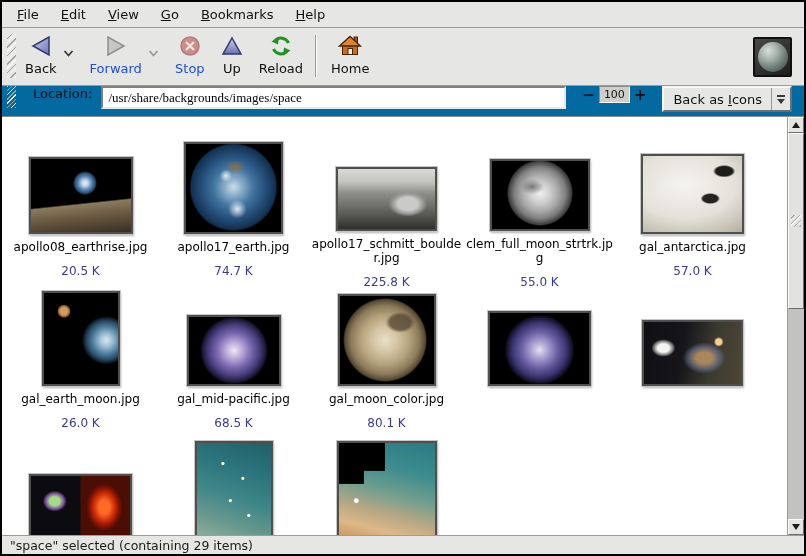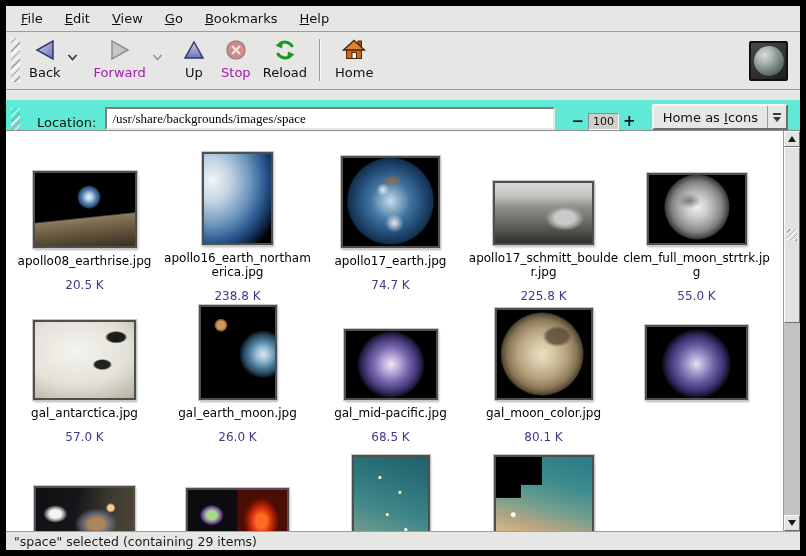--- a/index.html
+++ b/index.html
@@ -1,21 +1,21 @@
 <!DOCTYPE html>
 <html><head>
 <meta charset="utf-8">
 <style>
   * { box-sizing: border-box; margin: 0; padding: 0; }
   html,body { width:806px; height:556px; }
   body { font-family:"DejaVu Sans","Liberation Sans",sans-serif; background:#808080; }
 
   .window{
     width:806px; height:556px;
-    border:6px solid #000000;
+    border:2px solid #000000;
     background:#e6e6e4;
     display:flex; flex-direction:column;
     overflow:hidden;
   }
 
   
   .menubar{
     height:26px; display:flex; align-items:center;
     padding:0 4px; border-bottom:1px solid #9c9c9a; background:#e6e6e4;
   }
@@ -27,39 +27,39 @@
     height:58px; display:flex; align-items:flex-start;
     padding:4px 4px 0 4px; border-bottom:1px solid #9c9c9a; background:#e6e6e4;
   }
   .handle{
     width:9px; height:44px; margin:2px 3px 0 1px;
     background:repeating-linear-gradient(135deg, #fdfdfd 0 1px, rgba(0,0,0,0) 1px 3px, #a0a09e 3px 4px, rgba(0,0,0,0) 4px 6px);
   }
   .tbtn{ display:flex; flex-direction:column; align-items:center; padding:2px 6px 0 6px; min-width:42px; }
   .tbtn svg{ display:block; }
   .tlabel{ font-size:13px; color:#111; margin-top:3px; white-space:nowrap;text-align:center; }
-  .tbtn.disabled .tlabel{ color:#a21caf; }
+  .tbtn.disabled .tlabel{ color:#1d4ed8; }
   .tchev{ height:26px; display:flex; align-items:center; margin:6px 10px 0 0; }
   .tsep{ width:0; height:42px; margin:3px 8px 0 6px; border-left:1px solid #9a9a98; border-right:1px solid #fbfbfb; }
   .tspacer{ flex:1; }
   .throbber{
     width:39px; height:40px; margin:5px 8px 0 0;
     background:linear-gradient(145deg,#4a4a4a,#1d1d1d);
     border:2px solid #101010; border-radius:2px;
     display:flex; align-items:center; justify-content:center;
   }
   .sphere{
     width:30px; height:30px; border-radius:50%;
     background:radial-gradient(circle at 35% 30%, #d8dfda 0%, #aab6b0 28%, #70807a 58%, #48544e 84%, #2e3834 100%);
   }
 
   
   .locbar{
-    height:31px; display:flex; align-items:flex-end;
-    padding:0 6px 0 4px; border-bottom:1px solid #8c8c8a; background:#5eead4;margin-top:10px;
+    height:31px; display:flex; align-items:flex-start;
+    padding:0 6px 0 4px; border-bottom:1px solid #8c8c8a; background:#0369a1;
   }
   .locbar .handle{ height:22px; margin-top:0; }
   .loclabel{ font-size:13px; color:#111; margin:0 9px 0 14px; white-space:nowrap; }
   .locinput{
     flex:1; height:23px; font-family:Liberation Serif, serif;
     font-size:13px; color:#000; padding:2px 5px; background:#fff;
     border:2px solid; border-color:#7e7e7c #e8e8e6 #e8e8e6 #7e7e7c; outline:none;
   }
   .zoomout,.zoomin{ font-size:15px; font-weight:bold; color:#111; padding:0 4px; cursor:default; }
   .zoomout{ margin-left:12px; }
@@ -239,45 +239,45 @@
           </svg>
       </span>
       <span class="tlabel">Forward</span>
     </div>
     <div class="tchev">
       <span><svg width="11" height="7" viewBox="0 0 11 7">
             <polyline points="1.5,1 5.5,5.5 9.5,1" fill="none" stroke="#9a9a98" stroke-width="1.8"></polyline>
           </svg></span>
     </div>
 
+    <div class="tbtn disabled">
+      <span>
+        <svg width="24" height="24" viewBox="0 0 24 24" opacity="0.6">
+            <circle cx="12" cy="12" r="9" fill="#c05050" stroke="#8a3a3a" stroke-width="1.5"></circle>
+            <path d="M8 8 L16 16 M16 8 L8 16" stroke="#f2e4e4" stroke-width="2.4"></path>
+          </svg>
+      </span>
+      <span class="tlabel">Stop</span>
+    </div>
+
     <div class="tbtn">
       <span>
         <svg width="24" height="24" viewBox="0 0 24 24">
             <defs>
               <linearGradient id="gup" x1="0" y1="0" x2="0" y2="1">
                 <stop offset="0" stop-color="#cdd2ea"></stop>
                 <stop offset="1" stop-color="#6a72b4"></stop>
               </linearGradient>
             </defs>
             <polygon points="12,4 21,20 3,20" fill="url(#gup)" stroke="#32386e" stroke-width="1.5"></polygon>
           </svg>
       </span>
       <span class="tlabel">Up</span>
     </div>
 
-    <div class="tbtn disabled">
-      <span>
-        <svg width="24" height="24" viewBox="0 0 24 24" opacity="0.6">
-            <circle cx="12" cy="12" r="9" fill="#c05050" stroke="#8a3a3a" stroke-width="1.5"></circle>
-            <path d="M8 8 L16 16 M16 8 L8 16" stroke="#f2e4e4" stroke-width="2.4"></path>
-          </svg>
-      </span>
-      <span class="tlabel">Stop</span>
-    </div>
-
     <div class="tbtn">
       <span>
         <svg width="24" height="24" viewBox="0 0 24 24">
             <path d="M19.5 9 A8.3 8.3 0 0 0 6 6.5" fill="none" stroke="#1f9420" stroke-width="3"></path>
             <polygon points="2.5,7.5 10,2.5 9,10.5" fill="#1f9420"></polygon>
             <path d="M4.5 15 A8.3 8.3 0 0 0 18 17.5" fill="none" stroke="#1f9420" stroke-width="3"></path>
             <polygon points="21.5,16.5 14,21.5 15,13.5" fill="#1f9420"></polygon>
           </svg>
       </span>
       <span class="tlabel">Reload</span>
@@ -304,40 +304,33 @@
   </div>
 
   <div class="locbar">
     <div class="handle"></div>
     <span class="loclabel">Location:</span>
     <input class="locinput" type="text" value="/usr/share/backgrounds/images/space" style="">
     <span class="zoomout">−</span>
     <span class="zoomval">100</span>
     <span class="zoomin">+</span>
     <div class="viewcombo">
-      <span><span>Home as </span><span class="mn">I</span><span>cons</span></span>
+      <span><span>Back as </span><span class="mn">I</span><span>cons</span></span>
       <span class="varrow"></span>
     </div>
   </div>
 
   <div class="content">
     <div class="icon-grid">
         <div class="cell">
           <div class="thumb-wrap">
             <div class="thumb earthrise" style="width: 104px; height: 77px;"></div>
           </div>
           <div class="fname">apollo08_earthrise.jpg</div>
           <div class="fsize">20.5 K</div>
-        </div>
-        <div class="cell">
-          <div class="thumb-wrap">
-            <div class="thumb earth-crescent" style="width: 71px; height: 93px;"></div>
-          </div>
-          <div class="fname">apollo16_earth_northamerica.jpg</div>
-          <div class="fsize">238.8 K</div>
         </div>
         <div class="cell">
           <div class="thumb-wrap">
             <div class="thumb earth-full" style="width: 99px; height: 92px;"></div>
           </div>
           <div class="fname">apollo17_earth.jpg</div>
           <div class="fsize">74.7 K</div>
         </div>
         <div class="cell">
           <div class="thumb-wrap">

